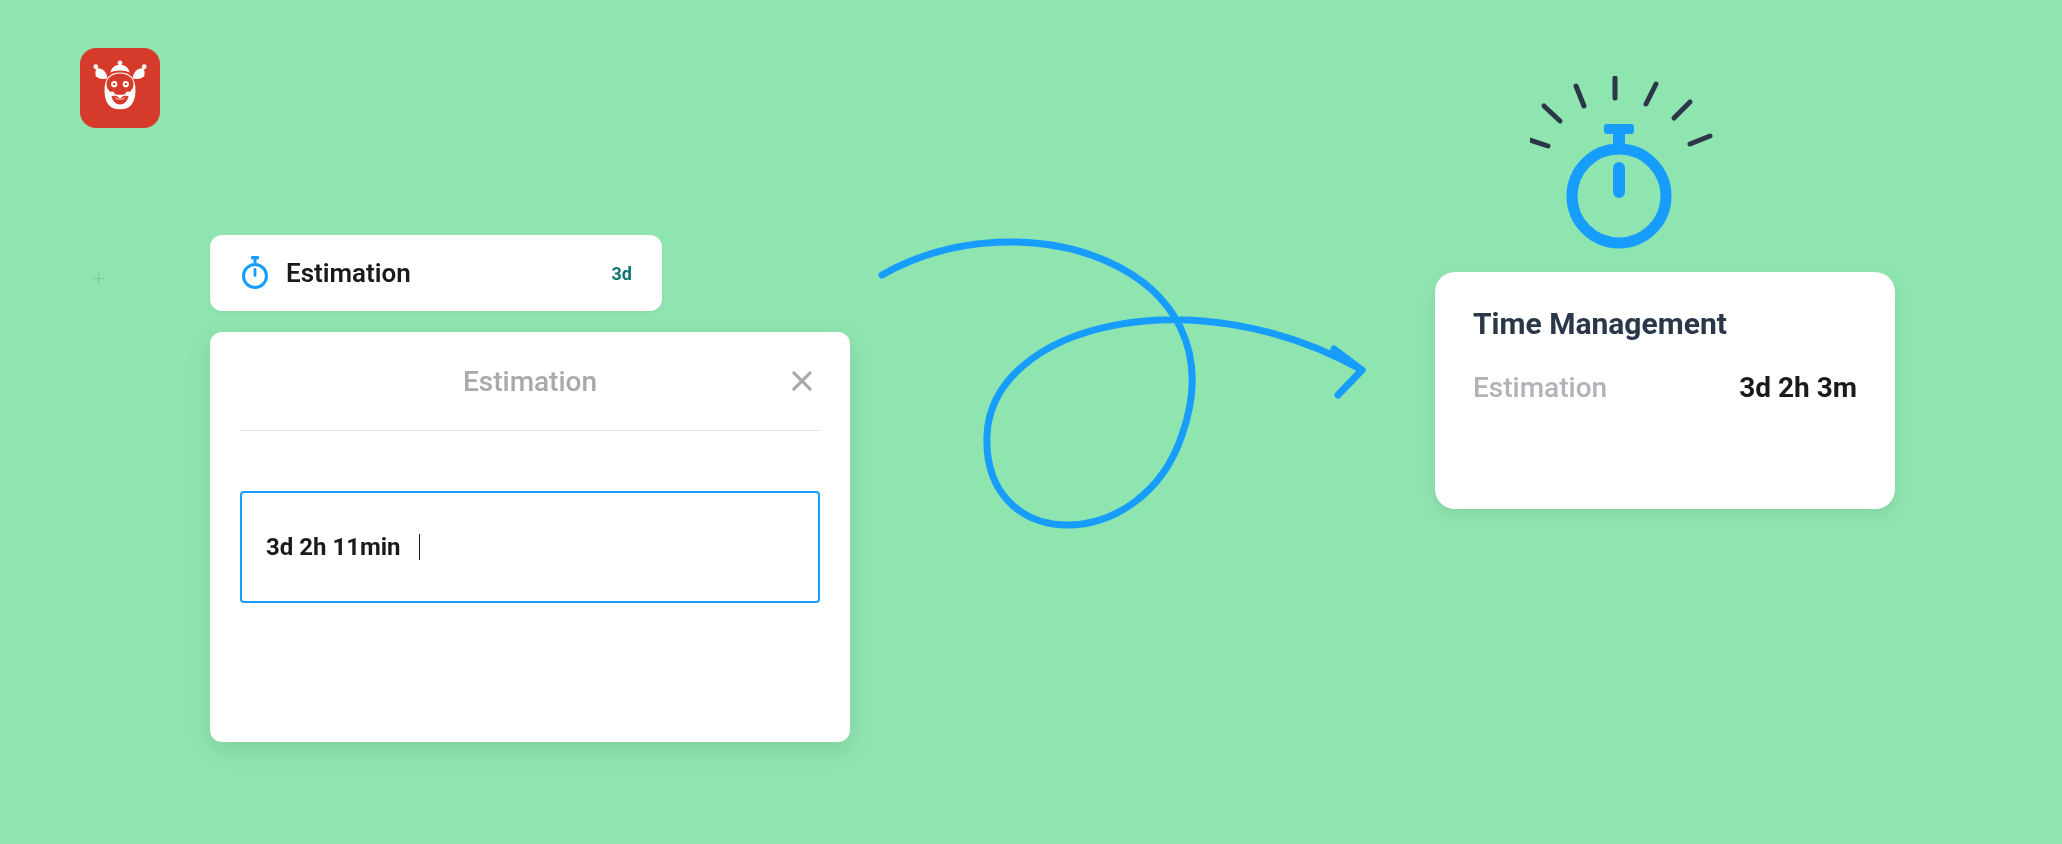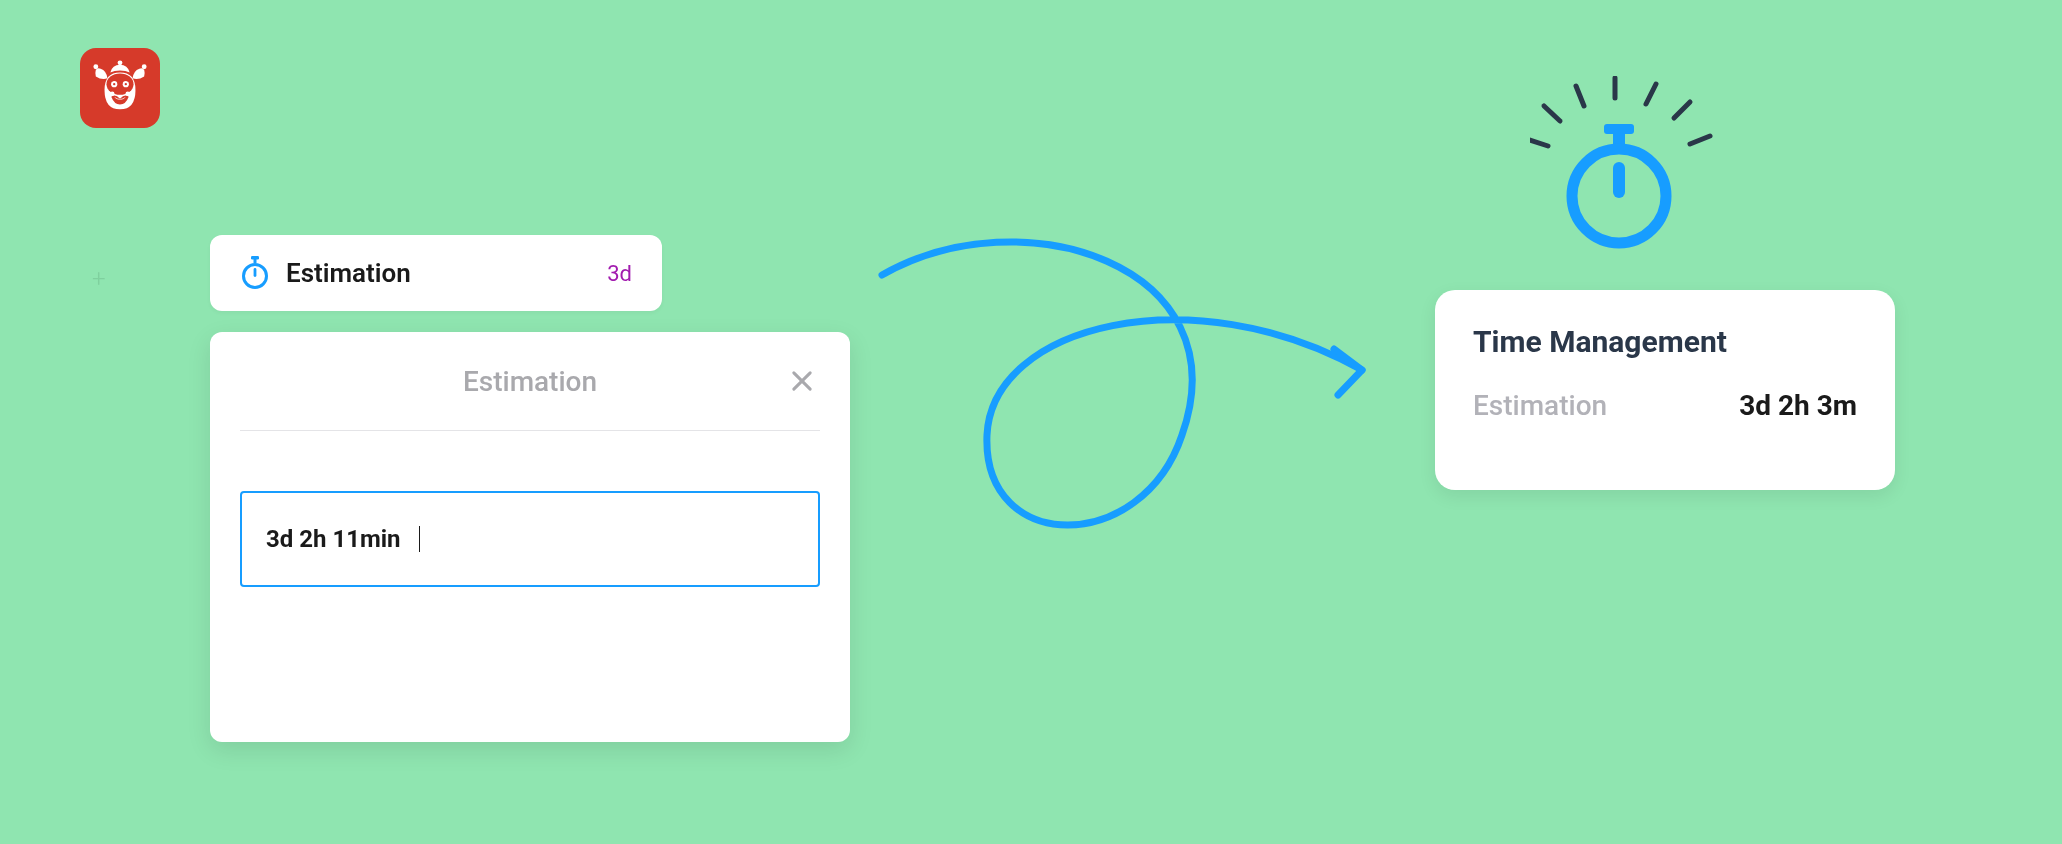--- a/index.html
+++ b/index.html
@@ -48,23 +48,23 @@
     padding: 0 30px;
     box-shadow: 0 2px 4px rgba(0,0,0,0.04);
   }
   .estimation-pill .lbl {
     font-size: 26px;
     font-weight: 600;
     color: #1a1a1a;
     margin-left: 16px;
   }
   .estimation-pill .val {
-    font-size: 22px;
-    font-weight: 400;
-    color: #a21caf;
+    font-size: 18px;
+    font-weight: 700;
+    color: #0f766e;
     margin-left: auto;
   }
 
   .stopwatch-small {
     width: 30px;
     height: 34px;
     position: relative;
   }
 
   .editor-card {
@@ -102,21 +102,21 @@
     cursor: pointer;
     color: #a9a9ad;
   }
   .editor-divider {
     margin: 0 30px;
     border: none;
     border-top: 1px solid #e4e4e7;
   }
   .editor-input {
     margin: 60px 30px 0 30px;
-    height: 96px;
+    height: 112px;
     border: 2px solid #179dff;
     border-radius: 4px;
     display: flex;
     align-items: center;
     padding: 0 24px;
     font-size: 24px;
     font-weight: 700;
     color: #1a1a1a;
   }
   .editor-input .cursor {
@@ -139,24 +139,24 @@
   .big-stopwatch {
     position: absolute;
     top: 76px;
     left: 1530px;
     width: 190px;
     height: 190px;
   }
 
   .time-card {
     position: absolute;
-    top: 290px;
+    top: 272px;
     left: 1435px;
     width: 460px;
-    height: 200px;
+    height: 237px;
     background: #fff;
     border-radius: 20px;
     box-shadow: 0 6px 18px rgba(0,0,0,0.08);
     padding: 34px 38px;
   }
   .time-card .title {
     font-size: 30px;
     font-weight: 700;
     color: #2a3749;
     margin-bottom: 30px;

